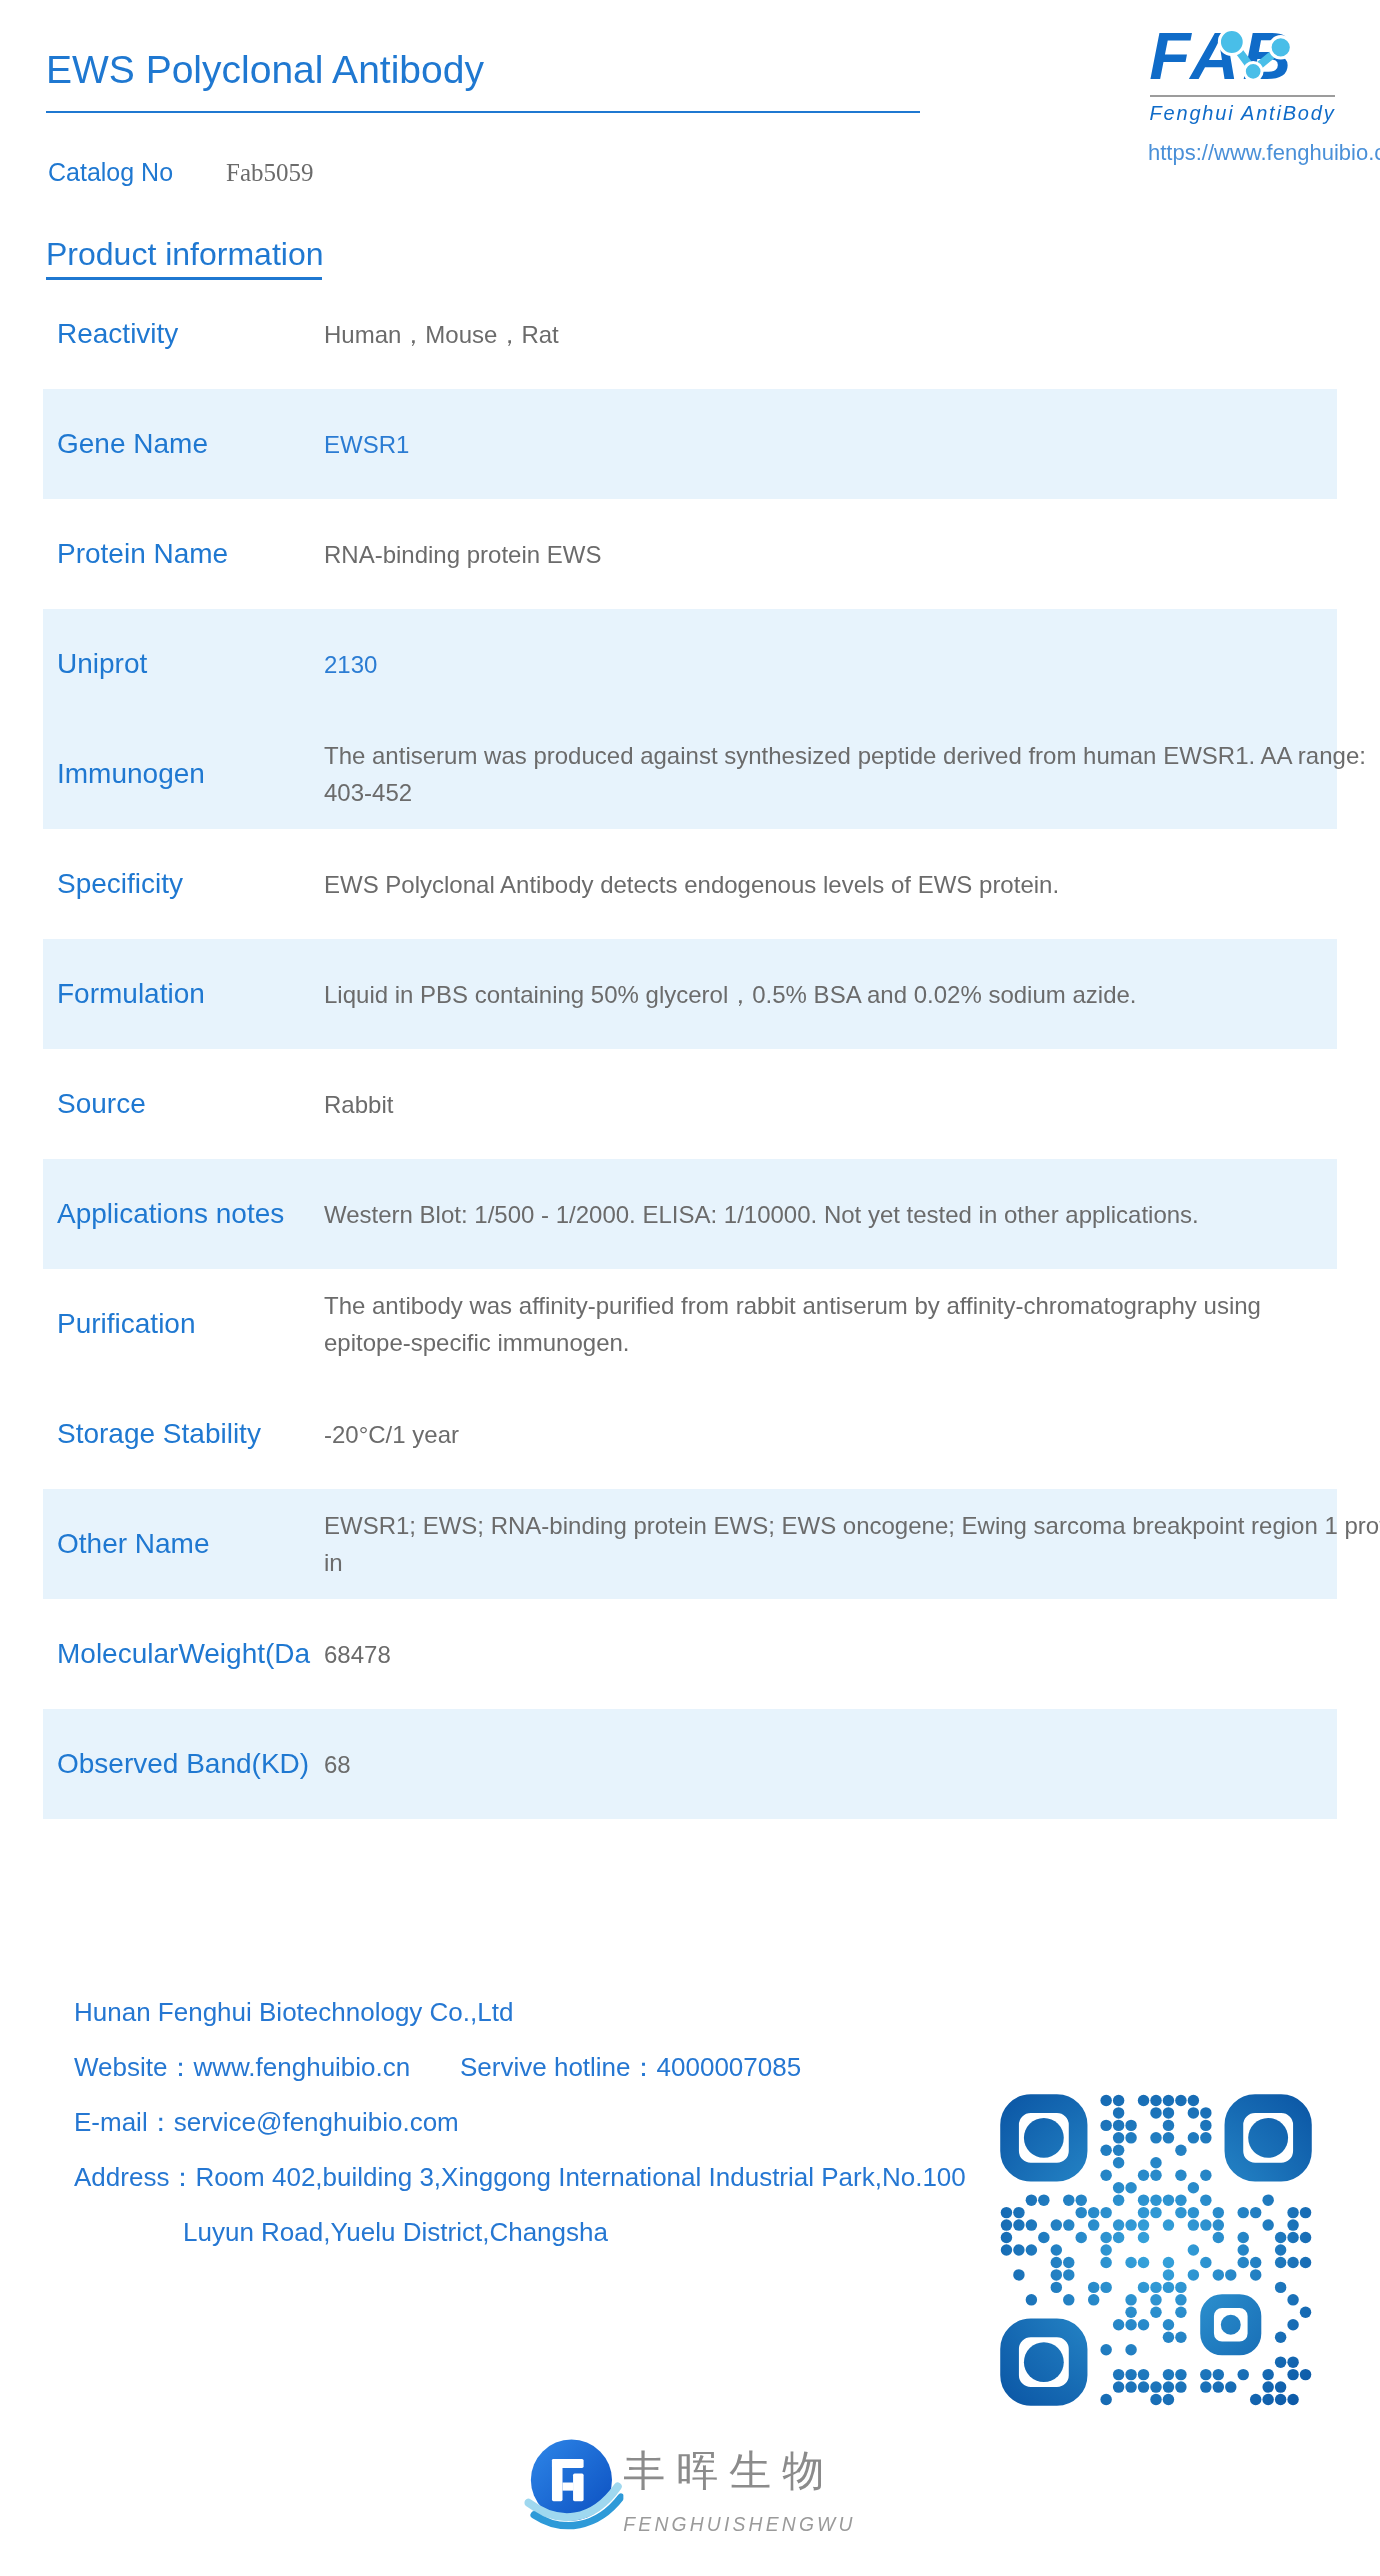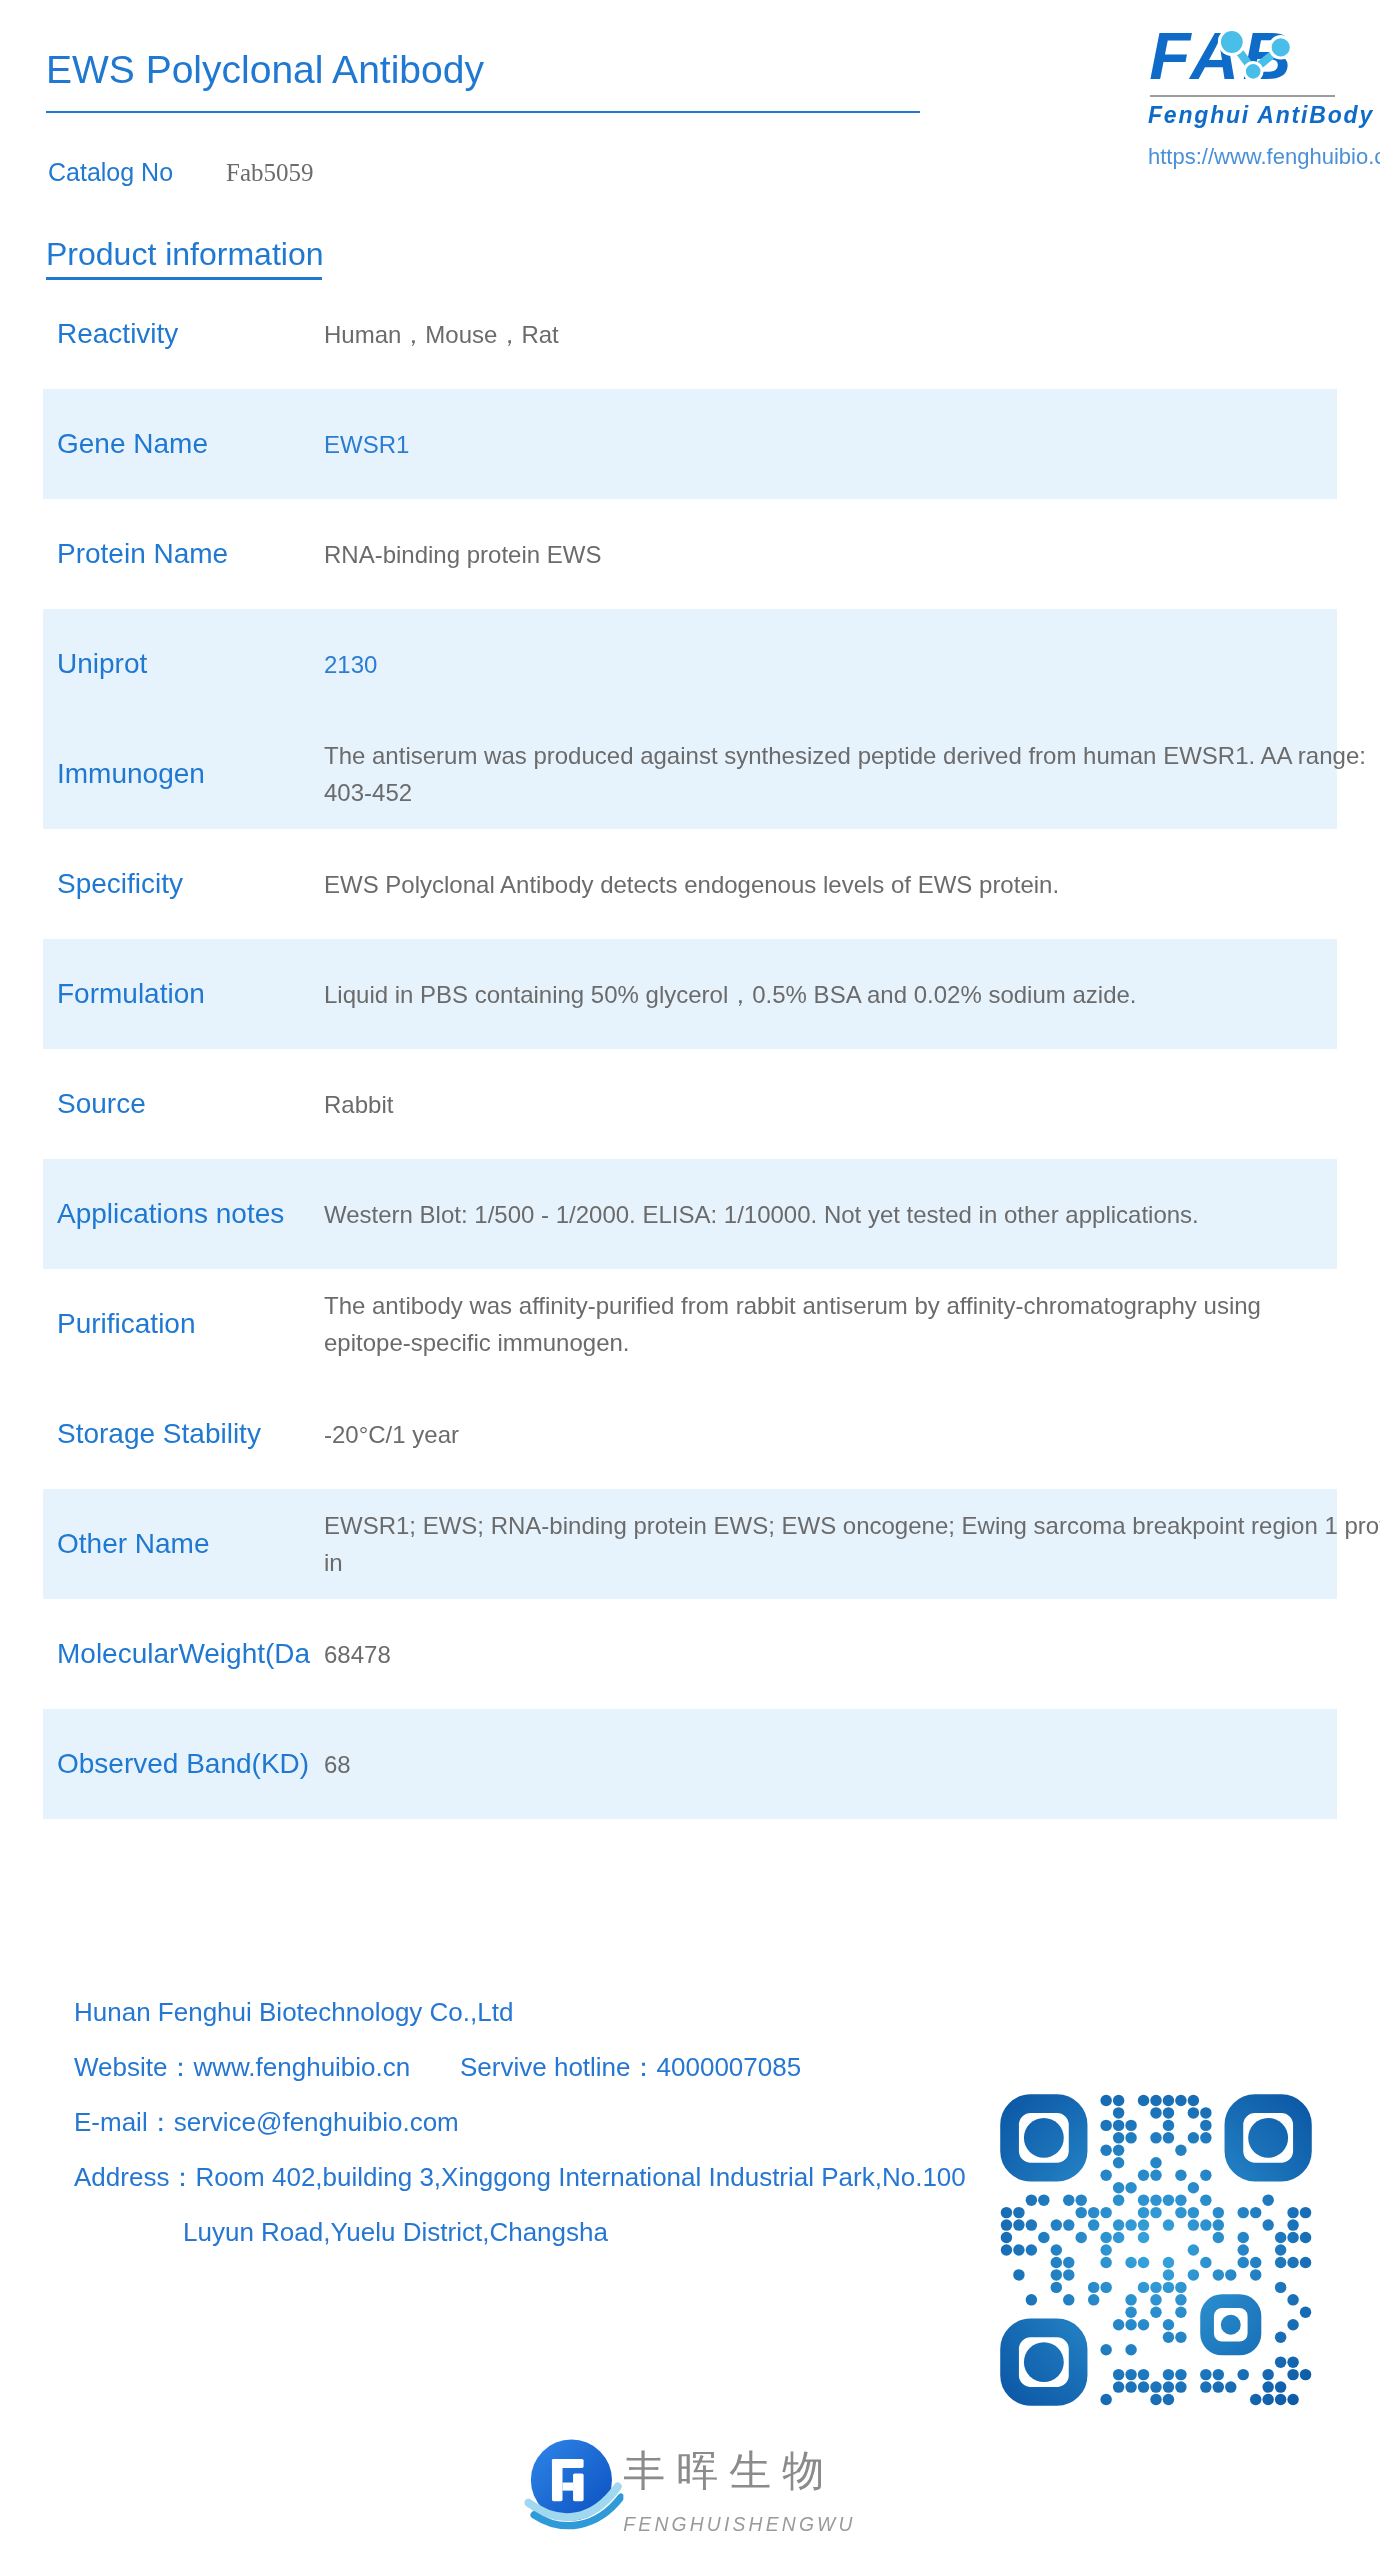--- a/index.html
+++ b/index.html
@@ -8,21 +8,21 @@
 
   
   .page-title{left:46px;top:48px;font-size:39px;color:var(--accent);}
   .title-underline{left:46px;top:111px;width:874px;height:1.8px;background:var(--accent);}
   .catalog{left:48px;top:158px;font-size:25px;}
   .catalog .lbl{color:var(--accent);}
   .catalog .val{color:var(--text_gray);margin-left:53px;font-family:Liberation Serif, serif;}
 
   .logo-block{left:1148px;top:26px;width:189px;text-align:center;}
   .logo-rule{height:1.8px;background:var(--divider_gray);margin:1.8px 1.8px 5.5px 1.8px;}
-  .logo-subtitle{font-size:23px;font-weight:bold;font-style:italic;color:var(--logo_blue);letter-spacing:1.8px;white-space:nowrap;}
+  .logo-subtitle{font-size:20px;font-weight:normal;font-style:italic;color:var(--logo_blue);letter-spacing:1.8px;white-space:nowrap;}
   .logo-url{font-size:22px;color:var(--url_blue);margin-top:14.7px;white-space:nowrap;}
 
   
   .section-heading{left:46px;top:236px;font-size:32px;color:var(--accent);}
   .heading-underline{left:46px;top:277px;width:276px;height:2.8px;background:var(--accent);}
 
   
   .ptable{left:43px;top:279px;width:1294px;}
   .trow{min-height:110px;display:flex;align-items:center;}
   .trow.shaded{background:var(--row_bg);}

